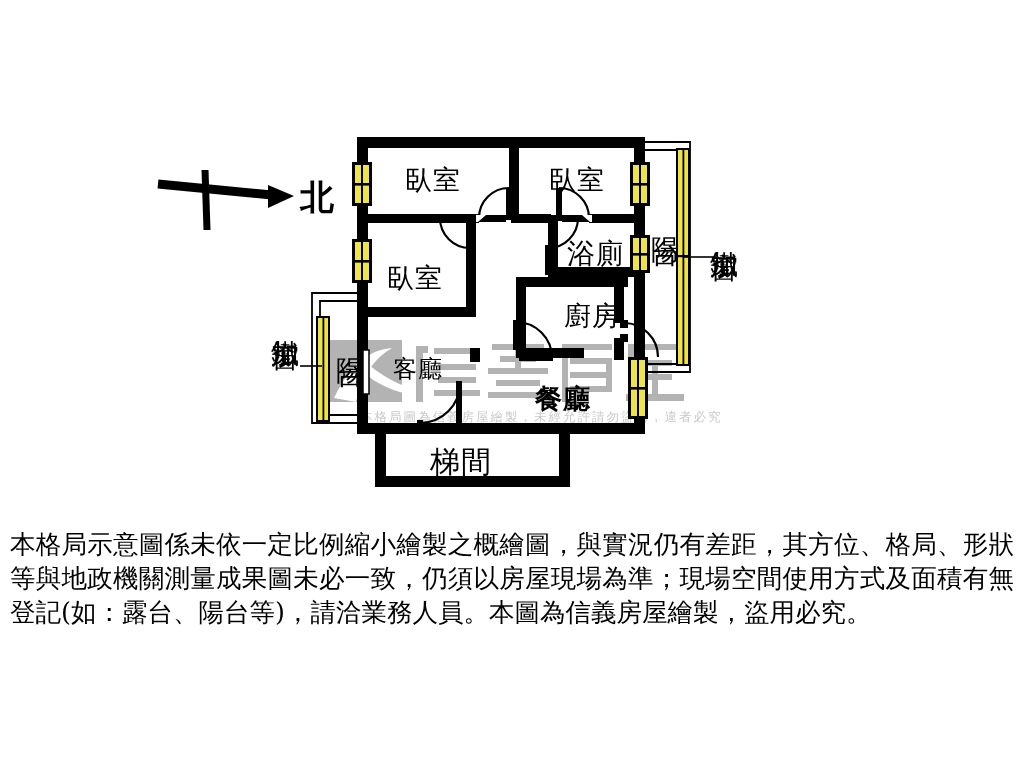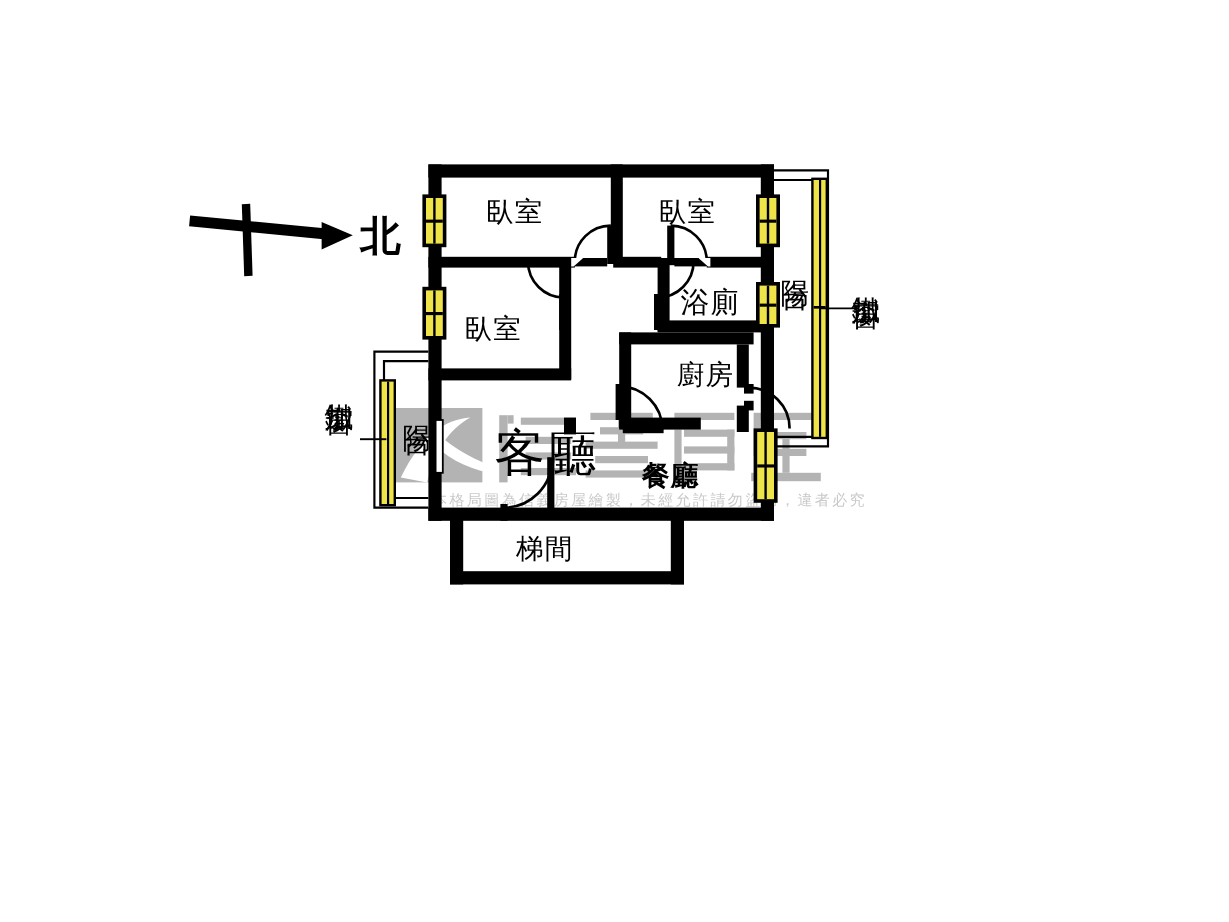--- a/index.html
+++ b/index.html
@@ -36,23 +36,23 @@
 
   
   .rm {
     position: absolute;
     font-family: "DejaVu Serif", "Liberation Serif", serif;
     color: #000;
     white-space: nowrap;
     line-height: 1;
     font-weight: 500;
   }
-  .rm-lg  { font-size: 23px; letter-spacing: 1px; }
-  .rm-md  { font-size: 23px; letter-spacing: 1px; }
-  .rm-sm  { font-size: 24px; letter-spacing: 1px; }
+  .rm-lg  { font-size: 27px; letter-spacing: 1px; }
+  .rm-md  { font-size: 30px; letter-spacing: 1px; }
+  .rm-sm  { font-size: 28px; letter-spacing: 1px; }
   .rm-vert {
     writing-mode: vertical-rl;
     text-orientation: upright;
     line-height: 1.02;
   }
   .rm-north { font-size: 34px; font-weight: 600; }
 
   
   #wm-logo {
     position: absolute;
@@ -314,32 +314,33 @@
     <div class="rm rm-lg" style="left:405px; top:166px;">臥室</div>
 
     <div class="rm rm-lg" style="left:549px; top:166px;">臥室</div>
 
     <div class="rm rm-lg" style="left:387px; top:264px;">臥室</div>
 
     <div class="rm rm-sm" style="left:567px; top:240px;">浴廁</div>
 
     <div class="rm rm-lg" style="left:564px; top:302px;">廚房</div>
 
-    <div class="rm rm-lg" style="left:412px; top:357px; font-size:42px;">客廳</div>
+    <div class="rm rm-lg" style="left:393px; top:357px; font-size:24px;">客廳</div>
 
     <div class="rm rm-lg" style="left:535px; top:385px;font-weight:bold;">餐廳</div>
 
     <div class="rm rm-md" style="left:430px; top:447px;">梯間</div>
 
     <div class="rm rm-sm rm-vert" style="left:335px; top:336px;">陽台</div>
 
     <div class="rm rm-sm rm-vert" style="left:650px; top:215px;">陽台</div>
 
     <div class="rm rm-sm rm-vert" style="left:270px; top:317px;">加鐵窗</div>
 
     <div class="rm rm-sm rm-vert" style="left:709px; top:228px;">加鐵窗</div>
 
     <div class="rm rm-north" style="left:300px; top:180px;">北</div>
 
   </div>
 
+  <div id="disclaimer">本格局示意圖係未依一定比例縮小繪製之概繪圖，與實況仍有差距，其方位、格局、形狀等與地政機關測量成果圖未必一致，仍須以房屋現場為準；現場空間使用方式及面積有無登記(如：露台、陽台等)，請洽業務人員。本圖為信義房屋繪製，盜用必究。</div>
 
 </div>
 
 </body></html>

